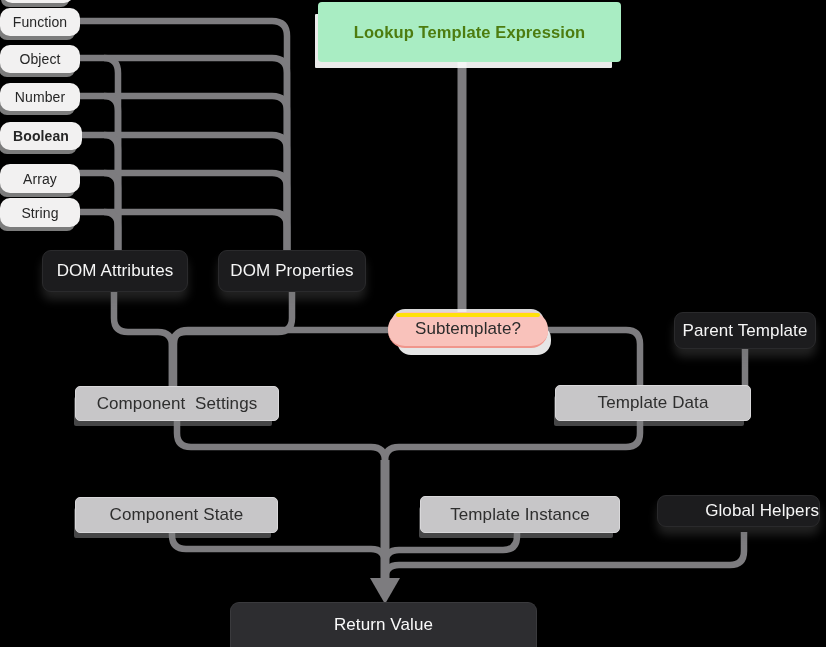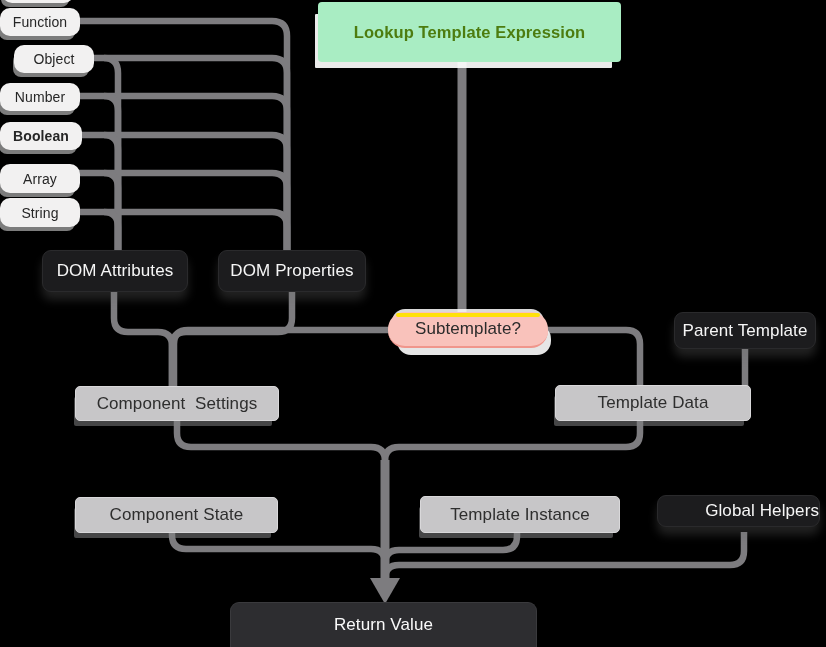--- a/index.html
+++ b/index.html
@@ -98,21 +98,21 @@
 
     <path class="wire thick" d="M 385 460 V 582"></path>
     <polygon points="370,578 400,578 385,604" fill="#7d7c7f"></polygon>
   </svg>
 
   <div class="node light" style="left:2px;top:-17px;width:72px;height:20px;"></div>
 
   <div class="node light" style="left:0;top:8px;width:80px;height:28px;">
     <span class="lbl">Function</span>
   </div>
-  <div class="node light" style="left:14px;top:45px;width:80px;height:28px;">
+  <div class="node light" style="left:0;top:45px;width:80px;height:28px;">
     <span class="lbl">Object</span>
   </div>
   <div class="node light" style="left:0;top:83px;width:80px;height:28px;">
     <span class="lbl">Number</span>
   </div>
   <div class="node light" style="left:0;top:122px;width:82px;height:28px;font-weight:bold;">
     <span class="lbl">Boolean</span>
   </div>
   <div class="node light" style="left:0;top:164px;width:80px;height:29px;">
     <span class="lbl">Array</span>

